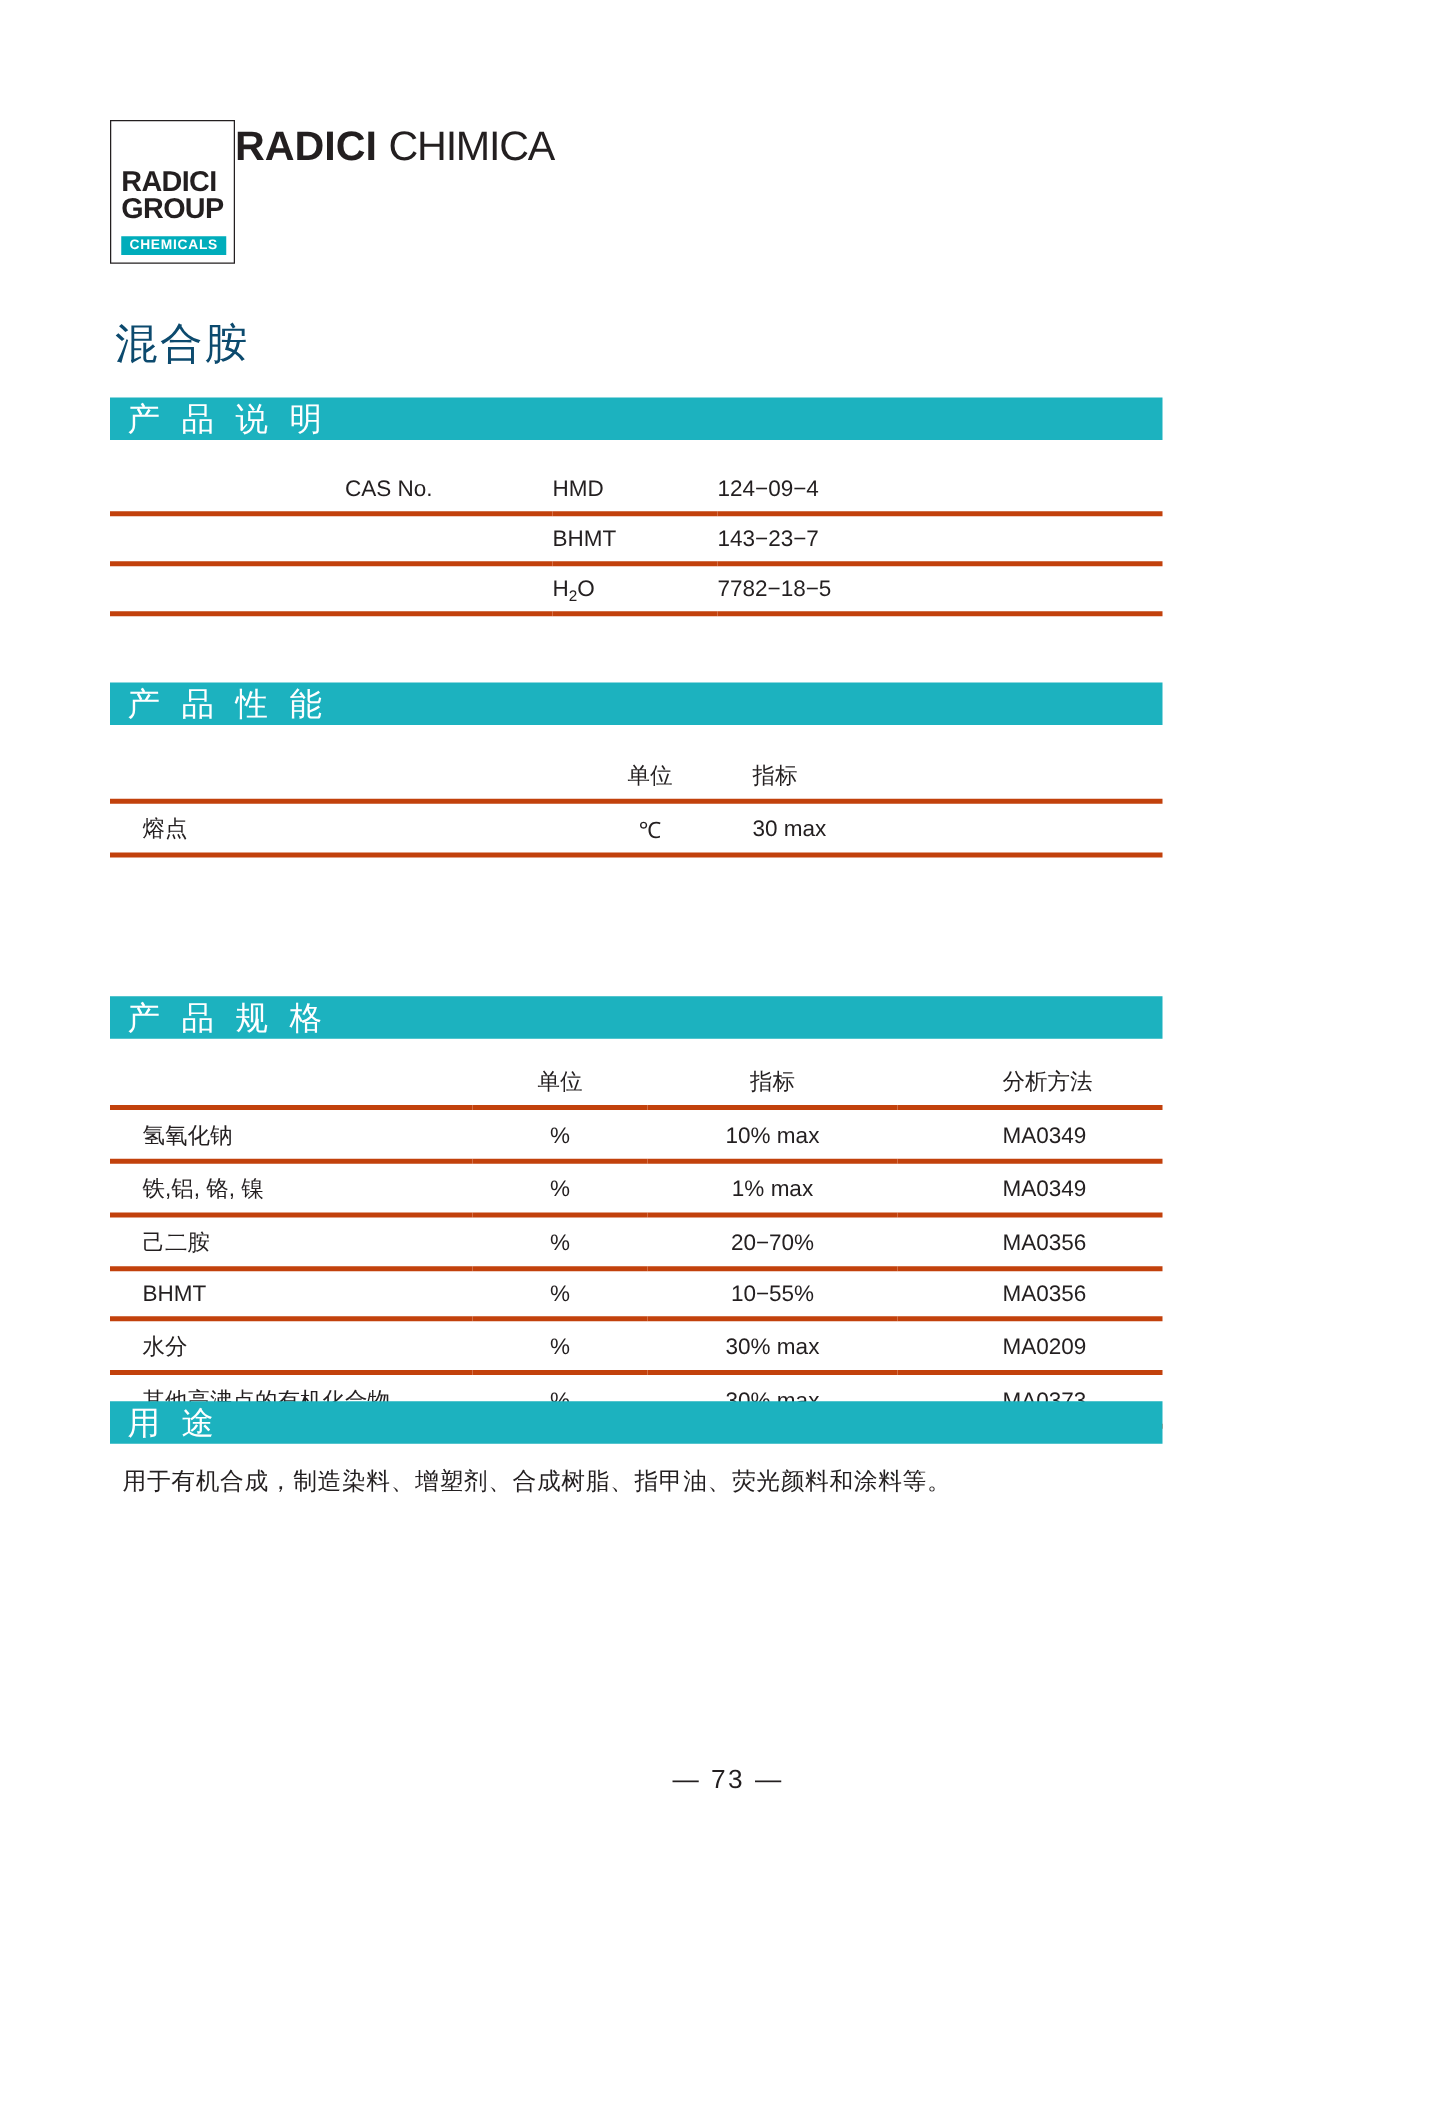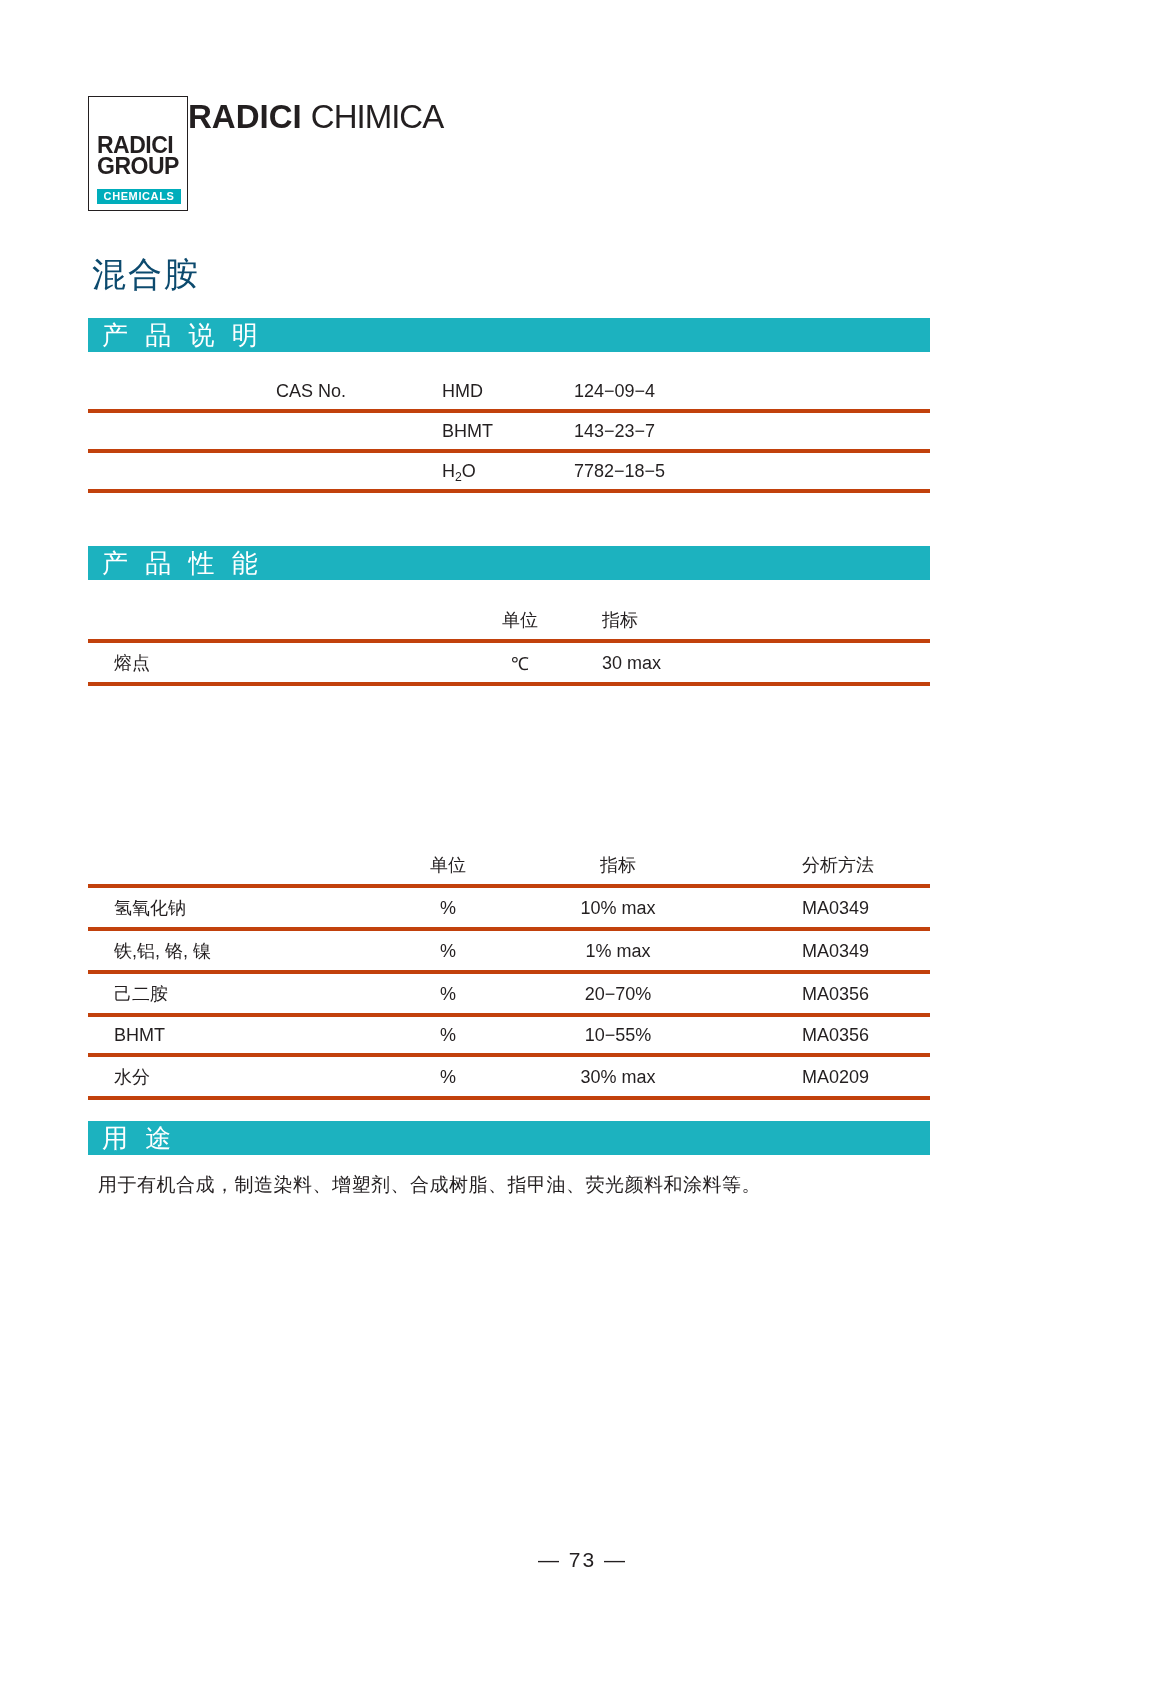--- a/index.html
+++ b/index.html
@@ -156,21 +156,21 @@
     width: 840px;
     font-size: 19px;
     letter-spacing: 0.5px;
     color: #231f20;
   }
 
   
   .page-number {
     position: absolute;
     left: 0;
-    top: 1548px;
+    top: 1412px;
     width: 1165px;
     text-align: center;
     font-size: 21px;
     letter-spacing: 2px;
     color: #231f20;
   }
 
   sub { font-size: 0.68em; vertical-align: baseline; position: relative; top: 4px; }
 </style>
 </head>
@@ -229,20 +229,21 @@
         <td class="c3 hdr">指标</td>
       </tr>
       <tr>
         <td class="c1">熔点</td>
         <td class="c2">℃</td>
         <td class="c3">30 max</td>
       </tr>
     </tbody>
   </table>
 
+  <div class="section-bar" style="top:797px;">产 品 规 格</div>
 
   <table class="doc-table" id="spec-table">
     <tbody>
       <tr class="hdr-row">
         <td class="c1"></td>
         <td class="c2">单位</td>
         <td class="c3">指标</td>
         <td class="c4">分析方法</td>
       </tr>
       <tr>
@@ -268,20 +269,26 @@
         <td class="c2">%</td>
         <td class="c3">10−55%</td>
         <td class="c4">MA0356</td>
       </tr>
       <tr>
         <td class="c1">水分</td>
         <td class="c2">%</td>
         <td class="c3">30% max</td>
         <td class="c4">MA0209</td>
       </tr>
+      <tr>
+        <td class="c1">其他高沸点的有机化合物</td>
+        <td class="c2">%</td>
+        <td class="c3">30% max</td>
+        <td class="c4">MA0373</td>
+      </tr>
     </tbody>
   </table>
 
   <div class="section-bar" style="top:1121px;">用 途</div>
   <div class="usage-text">用于有机合成，制造染料、增塑剂、合成树脂、指甲油、荧光颜料和涂料等。</div>
 
   <div class="page-number">— 73 —</div>
 
 </div>
 

